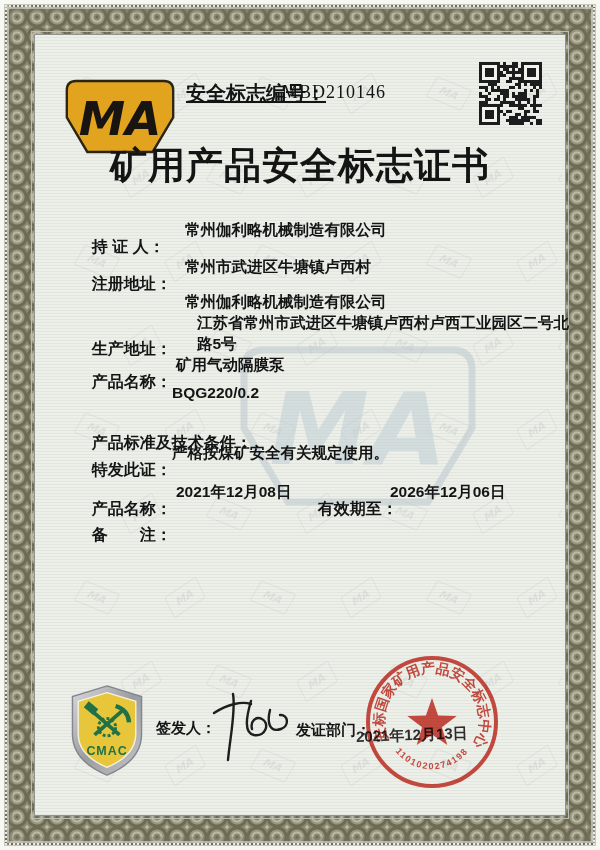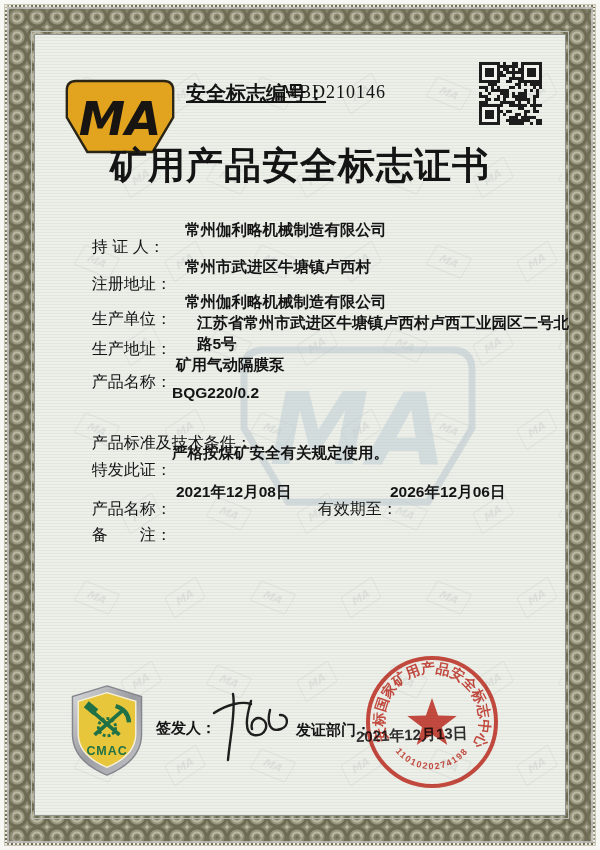--- a/index.html
+++ b/index.html
@@ -56,21 +56,21 @@
   .certno-label{position:absolute;left:186px;top:80px;font-size:20px;font-weight:700;text-decoration:underline;}
   .certno-value{position:absolute;left:282px;top:82px;font:400 18px "Liberation Serif",serif;letter-spacing:1px;}
   .qr{position:absolute;left:479px;top:62px;}
   
   .title{
     position:absolute;left:0;top:141px;width:100%;text-align:center;
     font-size:37px;font-weight:700;letter-spacing:1px;
   }
   
   .row{position:absolute;left:74px;font-size:16px;white-space:pre;}
-  .row .lbl{font-weight:400;display:inline-block;}
+  .row .lbl{font-weight:700;display:inline-block;}
   .val{position:absolute;font-weight:700;font-size:15.5px;white-space:pre;}
   .val.wrap{white-space:normal;line-height:21px;margin-left:29px;}
   .stmt{
     position:absolute;left:72px;top:551px;width:458px;
     font-size:15px;font-weight:700;line-height:23.5px;text-indent:2em;
     text-align:justify;
   }
   
   .cmac{position:absolute;left:68px;top:684px;}
   .signer-label{position:absolute;left:156px;top:719px;font-size:15px;font-weight:700;}
@@ -426,22 +426,20 @@
   <div class="title">矿用产品安全标志证书</div>
 
   <div class="row" style="top:219px">
     <span class="lbl">持 证 人：</span></div>
   <div class="val" style="left:185px;top:220px">常州伽利略机械制造有限公司</div>
 
   <div class="row" style="top:256px">
     <span class="lbl">注册地址：</span></div>
   <div class="val" style="left:185px;top:257px">常州市武进区牛塘镇卢西村</div>
 
-  <div class="row" style="top:291px">
-    <span class="lbl">生产单位：</span></div>
   <div class="val" style="left:185px;top:292px">常州伽利略机械制造有限公司</div>
 
   <div class="row" style="top:321px">
     <span class="lbl">生产地址：</span></div>
   <div class="val wrap" style="left:168px;top:312px;width:372px">江苏省常州市武进区牛塘镇卢西村卢西工业园区二号北路5号</div>
 
   <div class="row" style="top:354px">
     <span class="lbl">产品名称：</span></div>
   <div class="val" style="left:176px;top:355px">矿用气动隔膜泵</div>
 

